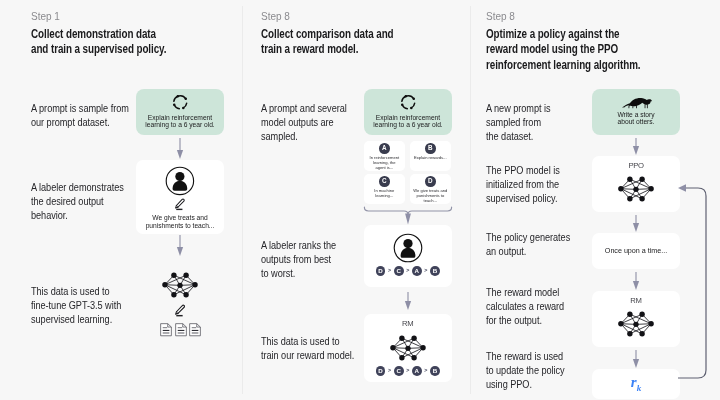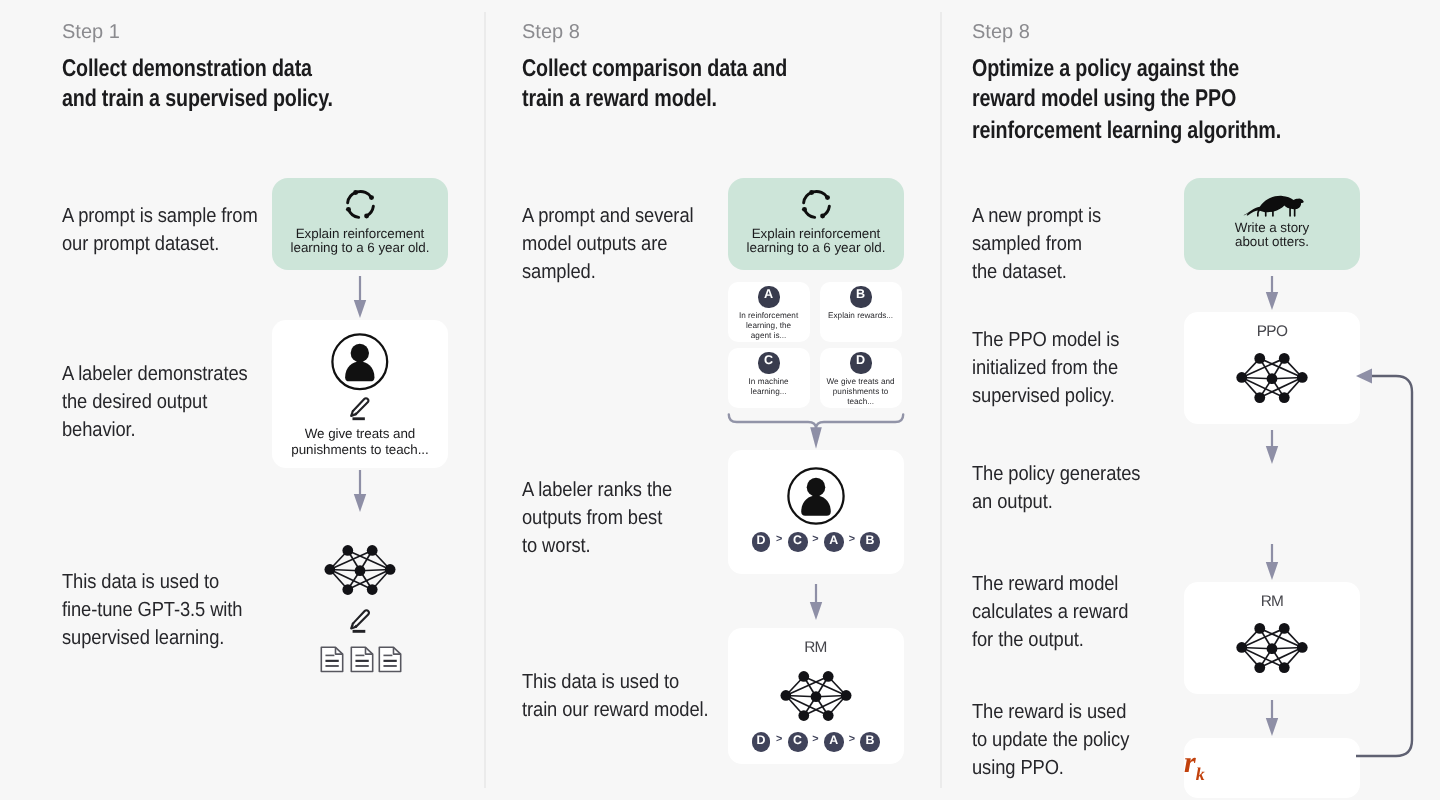--- a/index.html
+++ b/index.html
@@ -26,22 +26,22 @@
              color:#2a2a2e;line-height:5.3px;white-space:pre;}
   .badge{position:absolute;border-radius:50%;background:#393c4e;color:#fff;
          font-size:6.3px;font-weight:bold;text-align:center;}
   .rank-row{position:absolute;display:flex;align-items:center;justify-content:center;left:0;right:0;}
   .rank-badge{width:9.8px;height:9.8px;border-radius:50%;background:#40435a;color:#fff;
               font-size:6.2px;font-weight:bold;display:flex;align-items:center;justify-content:center;
               line-height:1;flex:0 0 auto;}
   .rank-gt{font-size:5.4px;color:#40435a;margin:0 2.6px;font-weight:bold;line-height:1;}
   svg{display:block;overflow:visible;}
   .abs{position:absolute;}
-  .rk{position:absolute;left:0;right:0;text-align:left;font-family:"Liberation Serif",serif;
-      font-style:italic;font-size:15px;color:#c2410c;font-weight:bold;}
+  .rk{position:absolute;left:0;right:0;text-align:center;font-family:"Liberation Serif",serif;
+      font-style:italic;font-size:15px;color:#3b82f6;font-weight:bold;}
   .rk sub{font-size:9px;font-style:italic;}
 </style>
 </head>
 <body>
 
 <div id="root">
     <div class="divider" style="left:242px"></div>
     <div class="divider" style="left:470px"></div>
     <div class="step-label" style="left:31px;top:11px;">Step 1</div>
     <div class="step-title" style="left:31px;top:27px;">Collect demonstration data
@@ -354,20 +354,23 @@
         <circle cx="13.2" cy="25.4" r="3" fill="#121216"></circle>
         <circle cx="26.8" cy="25.4" r="3" fill="#121216"></circle>
       </svg>
     </div>
     <div class="abs" style="left:632px;top:215px;width:8px;height:17px">
       <svg width="8" height="17" viewBox="0 0 8 17">
     <line x1="4" y1="0" x2="4" y2="9.5" stroke="#8e8fa6" stroke-width="1.1"></line>
     <path d="M0.8999999999999999 8 L7.1 8 L4 17 Z" fill="#8e8fa6"></path>
   </svg>
     </div>
+    <div class="card" style="left:592px;top:233px;width:88px;height:36px;">
+      <div class="prompt-text" style="top: 14px; font-size: 7.2px;">Once upon a time...</div>
+    </div>
     <div class="abs" style="left:632px;top:272px;width:8px;height:18px">
       <svg width="8" height="18" viewBox="0 0 8 18">
     <line x1="4" y1="0" x2="4" y2="10.5" stroke="#8e8fa6" stroke-width="1.1"></line>
     <path d="M0.8999999999999999 9 L7.1 9 L4 18 Z" fill="#8e8fa6"></path>
   </svg>
     </div>
     <div class="card" style="left:592px;top:291px;width:88px;height:56px;">
       <div class="small-cap" style="top:5px">RM</div>
     </div>
     <div class="abs" style="left:618px;top:310px;width:36px;height:28px">

